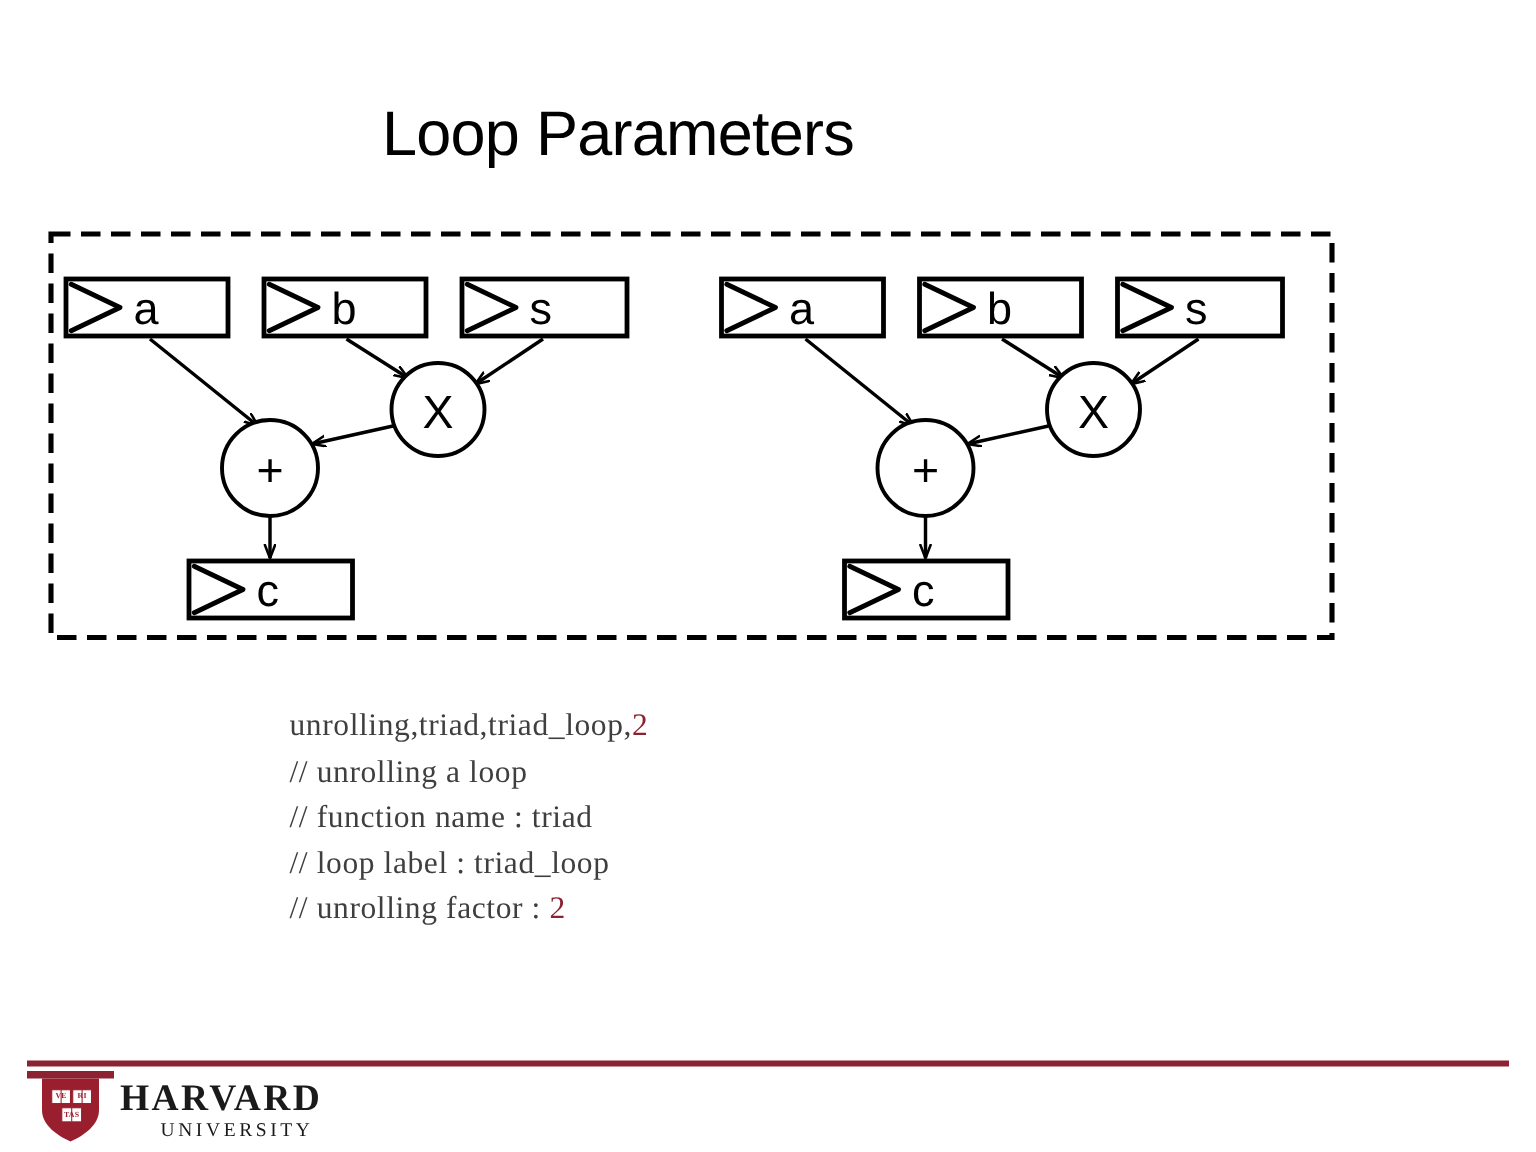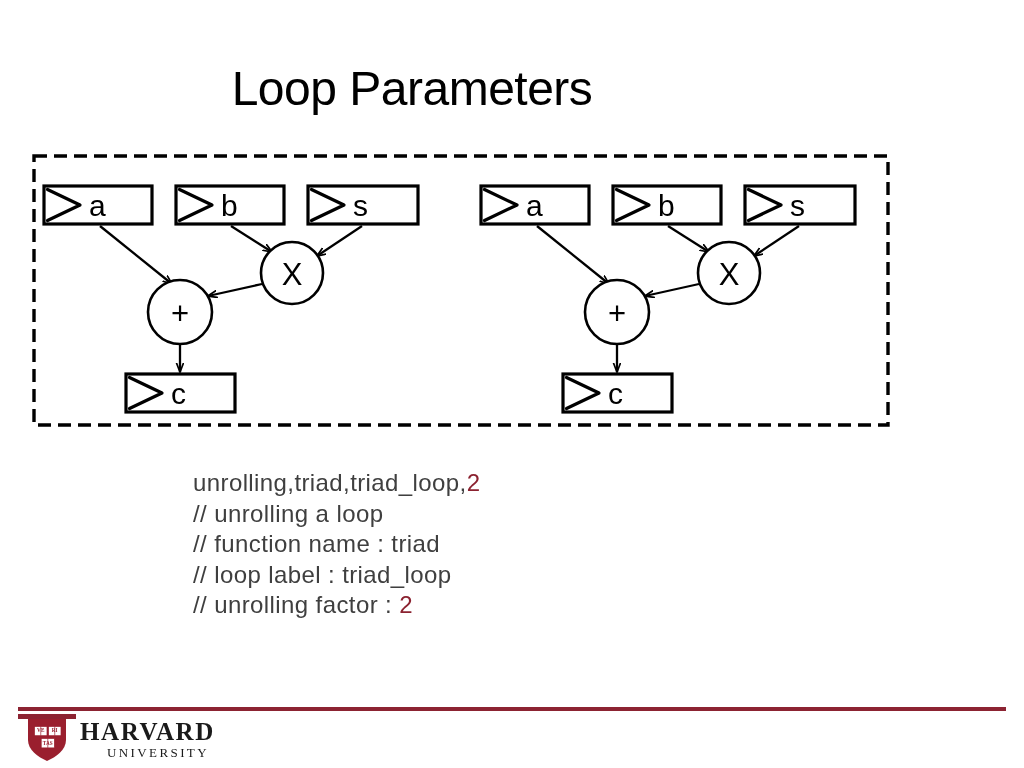--- a/index.html
+++ b/index.html
@@ -18,21 +18,21 @@
   }
 
   
   #slide-title {
     position: absolute;
     left: 0;
     top: 58px;
     width: 824px;
     text-align: center;
     font-family: "Liberation Sans", sans-serif;
-    font-size: 48px;
+    font-size: 42px;
     font-weight: 400;
     line-height: 62px;
     letter-spacing: -0.5px;
     color: #000000;
     white-space: nowrap;
   }
 
   
   #diagram-wrap {
     position: absolute;
@@ -51,22 +51,22 @@
     fill: #000000;
   }
   .df-box-label { font-size: 30px; }
   .df-op-label  { font-size: 31px; }
 
   
   #code-block {
     position: absolute;
     left: 193px;
     top: 468px;
-    font-family: Liberation Sans, sans-serif;
-    font-size: 24px;
+    font-family: Liberation Serif, serif;
+    font-size: 21px;
     line-height: 30.5px;
     letter-spacing: 0.4px;
     color: #3f3f3f;
     white-space: pre;
   }
   #code-block .code-line { display: block; height: 30.5px; }
   #code-block .tok-num { color: #8b2230; }
   #code-block .tok-plain { color: #3f3f3f; }
 
   

